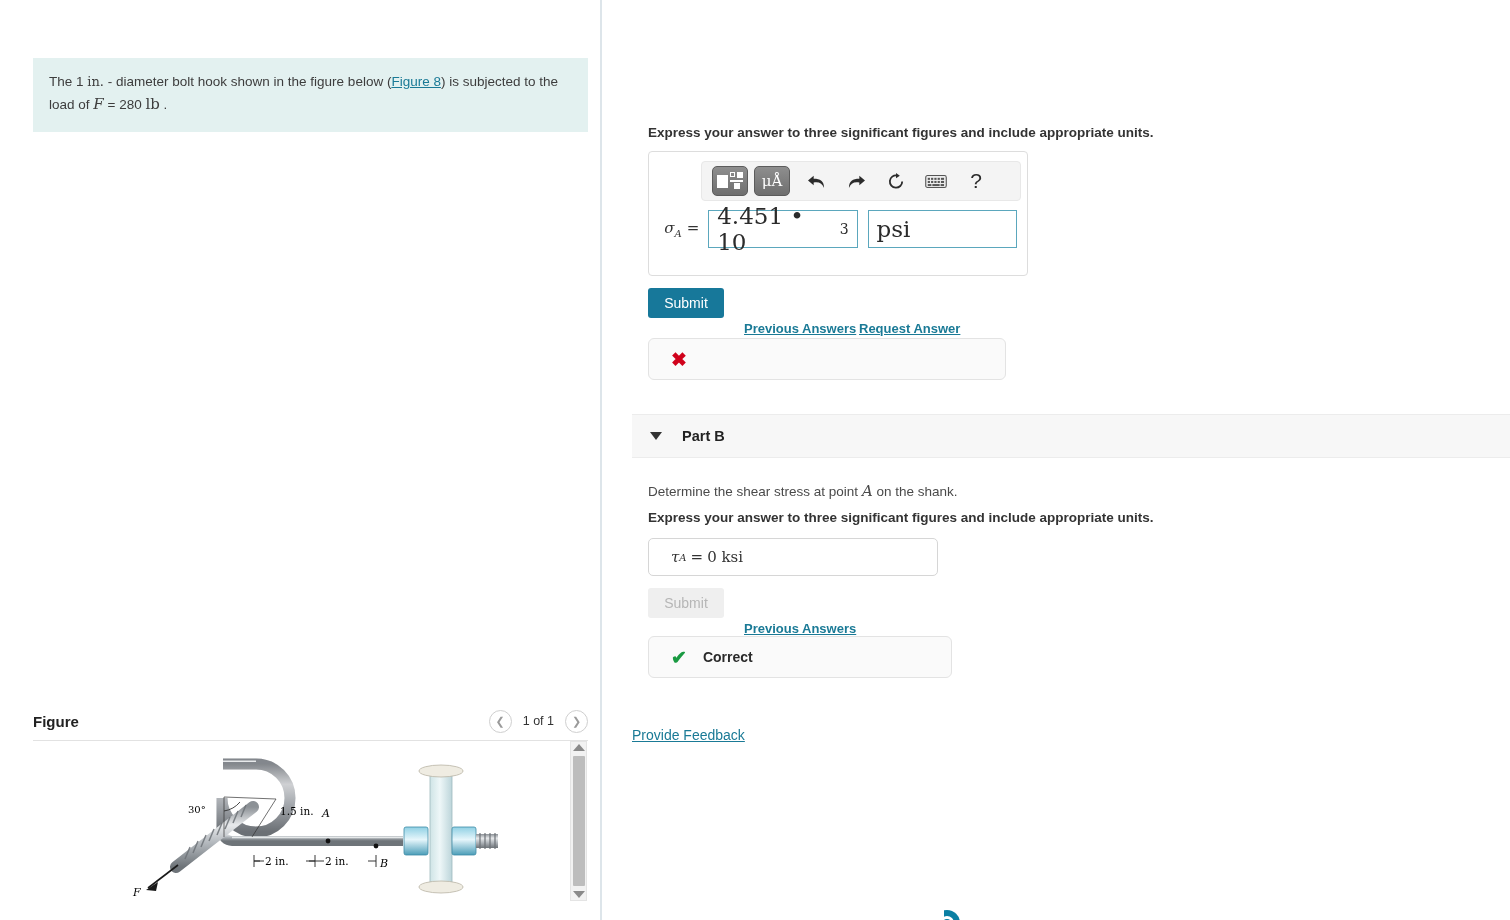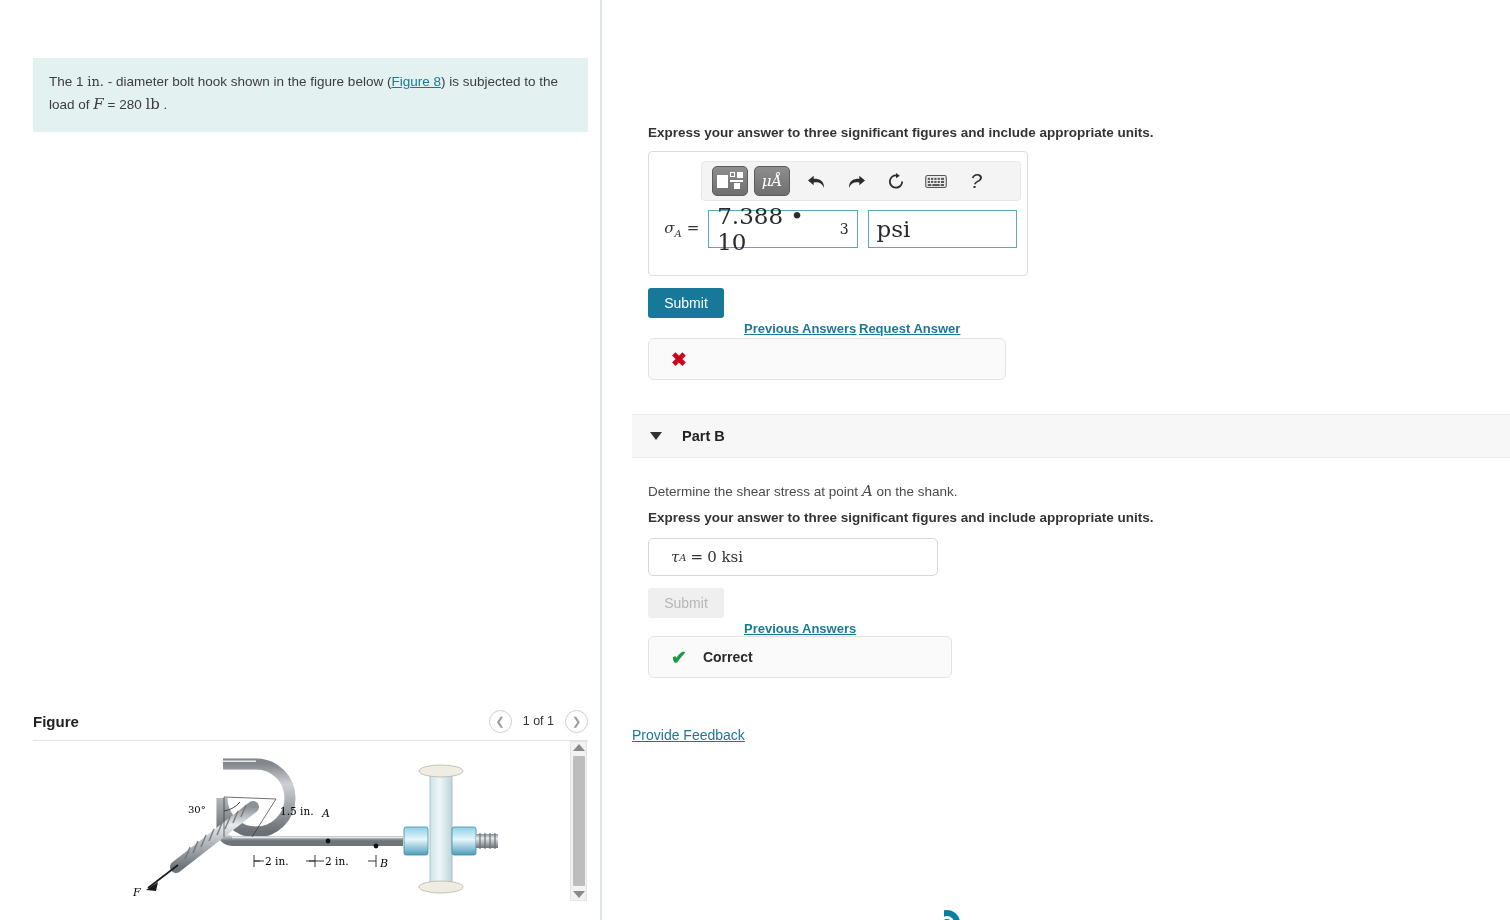--- a/index.html
+++ b/index.html
@@ -92,21 +92,21 @@
 
   
   .answer-widget {
     position: absolute;
     border: 1px solid #ddd; border-radius: 4px; background: #fff;
     padding: 9px 10px 10px 10px;
   }
   .tool-bar {
     background: #f4f4f4; border: 1px solid #e8e8e8; border-radius: 4px;
     height: 40px; display: flex; align-items: center; gap: 0px;
-    padding: 0 10px; margin-left: 42px; width: 320px; font-style: italic;
+    padding: 0 10px; margin-left: 42px; width: 320px;
   }
   .tb-btn {
     width: 36px; height: 30px; border-radius: 5px;
     background: linear-gradient(#8e8e8e, #6f6f6f);
     border: 1px solid #5c5c5c;
     display: flex; align-items: center; justify-content: center;
     margin-right: 6px; cursor: pointer; position: relative;
   }
   .tb-icon-sq { position: relative; width: 26px; height: 20px; }
   .tb-icon-sq i { position: absolute; display: block; background: #fff; }
@@ -349,21 +349,21 @@
         </div>
         <div class="tb-plain" style="font-size:21px;">?</div>
       </div>
 
       <div class="ans-row">
         <div class="ans-sym">
           <span>σ</span><sub>A</sub>
           <span style="font-style:normal;">=</span>
         </div>
         <div class="ans-field val">
-          <span>7.388 • 10</span>
+          <span>4.451 • 10</span>
             <sup>3</sup>
         </div>
         <div class="ans-field unit">
           <span>psi</span>
         </div>
       </div>
     </div>
 
     <button class="submit-btn" style="left:44px; top:288px;">Submit</button>
     <div class="link-btn" style="left:140px; top:296px;">Previous Answers</div>

